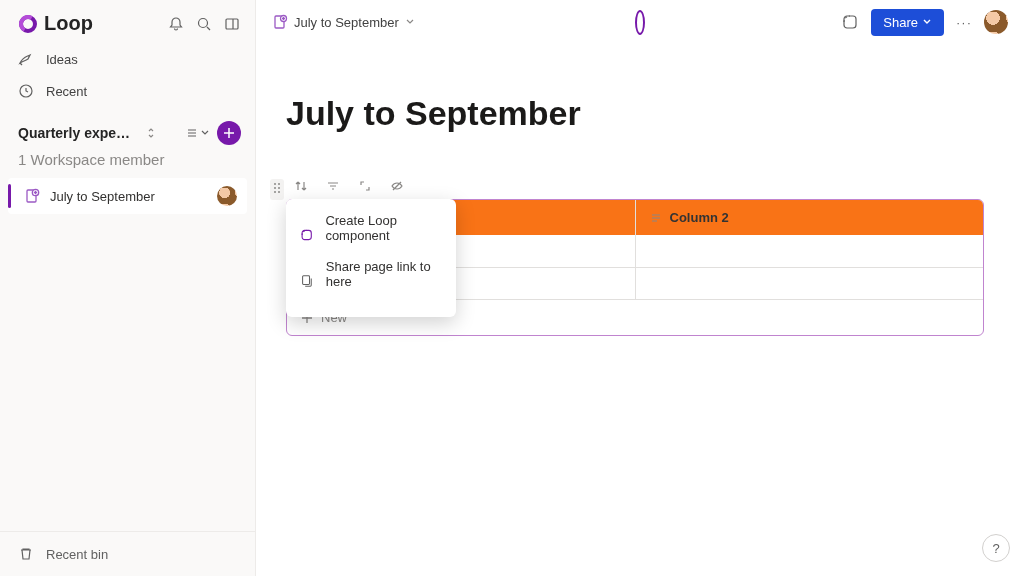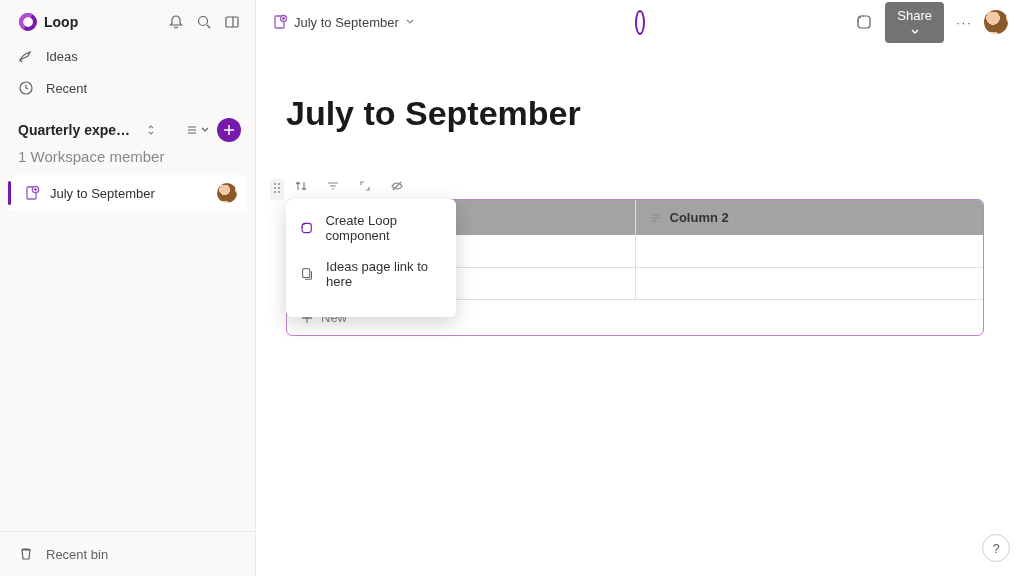--- a/index.html
+++ b/index.html
@@ -1,21 +1,21 @@
 <!DOCTYPE html>
 <html><head>
 <meta charset="utf-8">
 <style>
   * { box-sizing: border-box; margin: 0; padding: 0; }
   body { font-family: "Segoe UI", -apple-system, sans-serif; font-size: 13px; color: #323130; width: 1024px; height: 576px; overflow: hidden; display: flex; background: #fff; }
   
   
   .sidebar { width: 256px; background: #faf9f8; border-right: 1px solid #edebe9; display: flex; flex-direction: column; }
   .sb-top { display: flex; align-items: center; padding: 12px 14px 8px 18px; }
-  .logo { display: flex; align-items: center; gap: 6px; font-weight: 600; font-size: 14px; color: #242424; }
+  .logo { display: flex; align-items: center; gap: 6px; font-weight: 600; font-size: 20px; color: #242424; }
   .sb-top-icons { margin-left: auto; display: flex; gap: 10px; color: #616161; }
   .icon-btn { width: 18px; height: 18px; display: flex; align-items: center; justify-content: center; cursor: pointer; }
   
   .nav-item { display: flex; align-items: center; gap: 12px; padding: 8px 18px; cursor: pointer; color: #424242; }
   .nav-item svg { flex-shrink: 0; }
   
   .ws-section { padding: 14px 14px 6px 18px; display: flex; align-items: center; gap: 8px; }
   .ws-name { font-weight: 600; font-size: 14px; color: #242424; max-width: 120px; white-space: nowrap; overflow: hidden; text-overflow: ellipsis; }
   .ws-sort { width: 10px; display: flex; flex-direction: column; align-items: center; color: #8a8886; }
   .ws-right { margin-left: auto; display: flex; align-items: center; gap: 8px; }
@@ -36,44 +36,44 @@
   
   
   .main { flex:1; display:flex; flex-direction:column; position:relative; }
   .topbar { height: 44px; display:flex; align-items:center; padding: 0 16px; gap: 10px; }
   .crumb { display:flex; align-items:center; gap:6px; color:#424242; cursor:pointer; }
   .crumb .page-icon svg { width:16px; height:16px; }
   .chev { color:#8a8886; }
   .topbar .avatar { width:24px; height:24px; }
   .presence { position:absolute; left: 50%; transform: translateX(-50%); }
   .topbar-right { margin-left:auto; display:flex; align-items:center; gap:12px; }
-  .share-btn { background:#737373; color:#fff; border:none; border-radius:4px; padding:6px 12px; font-size:13px; display:flex; align-items:center; gap:4px; cursor:pointer;flex-direction:column; }
+  .share-btn { background:#1d4ed8; color:#fff; border:none; border-radius:4px; padding:6px 12px; font-size:13px; display:flex; align-items:center; gap:4px; cursor:pointer; }
   .more { color:#616161; cursor:pointer; letter-spacing:1px; }
 
   .content { padding: 50px 40px 0 30px; position:relative; }
   .title { font-size: 34px; font-weight: 700; color:#1b1a19; margin-bottom: 40px; }
   
   .tbl-wrap { position: relative; }
   .drag-handle { position:absolute; left:-16px; top:6px; color:#8a8886; cursor:grab; padding:2px; border-radius:3px; background:#f3f2f1; }
   .tool-row { display:flex; align-items:center; gap:14px; padding: 4px 6px; color:#8a8886; }
   .tool-row .icon-btn { cursor:pointer; }
   
   .table { border:1px solid #c084cf; border-radius:6px; overflow:hidden; }
-  .thead { display:flex; background:#a3a3a3; }
+  .thead { display:flex; background:#f97316; }
   .col { flex:1; padding:10px 14px; display:flex; align-items:center; gap:8px; font-weight:600; color:#333; }
   .col + .col { border-left:1px solid #e1dfdd; }
   .tbody .row { display:flex; height:32px; }
   .tbody .row + .row { border-top:1px solid #e1dfdd; }
   .cell { flex:1; padding:4px 14px; }
   .cell + .cell { border-left:1px solid #e1dfdd; }
   .new-row { display:flex; align-items:center; gap:8px; padding:10px 14px; color:#8a8886; cursor:pointer; border-top:1px solid #e1dfdd; }
   
   
   .ctx { position:absolute; left: 0px; top: 26px; width: 170px; background:#fff; border-radius:6px; box-shadow: 0 6px 20px rgba(0,0,0,.18); padding: 6px 0 20px 0; z-index:10; }
-  .ctx-item { display:flex; align-items:center; gap:12px; padding:8px 14px; cursor:pointer; color:#323130; }
+  .ctx-item { display:flex; align-items:flex-end; gap:12px; padding:8px 14px; cursor:pointer; color:#323130; }
   
   
   .help { position:absolute; right:14px; bottom:14px; width:28px; height:28px; border-radius:50%; border:1px solid #d2d0ce; display:flex; align-items:center; justify-content:center; color:#616161; cursor:pointer; background:#fff; }
 
   .page-icon svg { display:block; }
 </style>
 </head>
 <body>
 
 <div class="sidebar">
@@ -248,21 +248,21 @@
               <rect x="2.5" y="2.5" width="11" height="11" rx="3"></rect>
               <path d="M2.5 8a5.5 5.5 0 0 1 5.5-5.5" stroke-dasharray="2 2"></path>
             </svg>
           <span>Create Loop component</span>
         </div>
         <div class="ctx-item">
           <svg width="16" height="16" viewBox="0 0 16 16" fill="none" stroke="#616161" stroke-width="1.2">
               <rect x="3" y="2" width="8" height="10" rx="1"></rect>
               <path d="M6 14h6a1 1 0 0 0 1-1V5"></path>
             </svg>
-          <span>Ideas page link to here</span>
+          <span>Share page link to here</span>
         </div>
       </div>
 
       <div class="table">
         <div class="thead">
           <div class="col">
             <svg width="12" height="12" viewBox="0 0 12 12" fill="none" stroke="#8a8886" stroke-width="1.2">
                 <path d="M2 3h8M2 6h8M2 9h5"></path>
               </svg>
             <span>Column 1</span>

